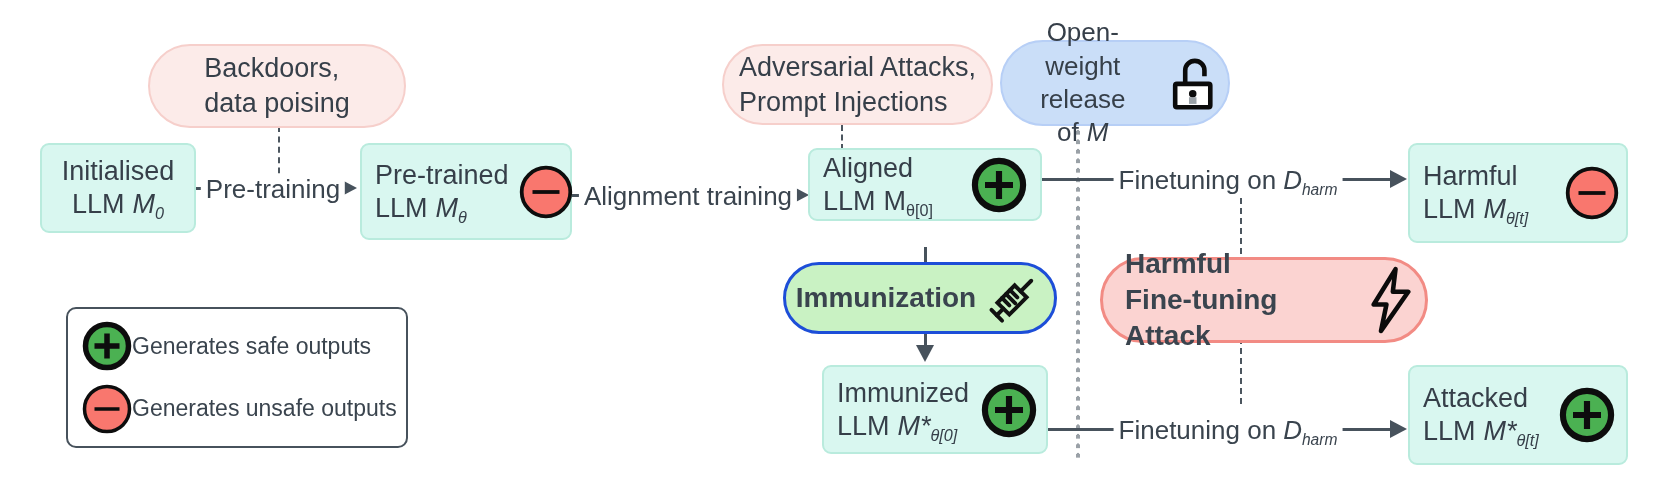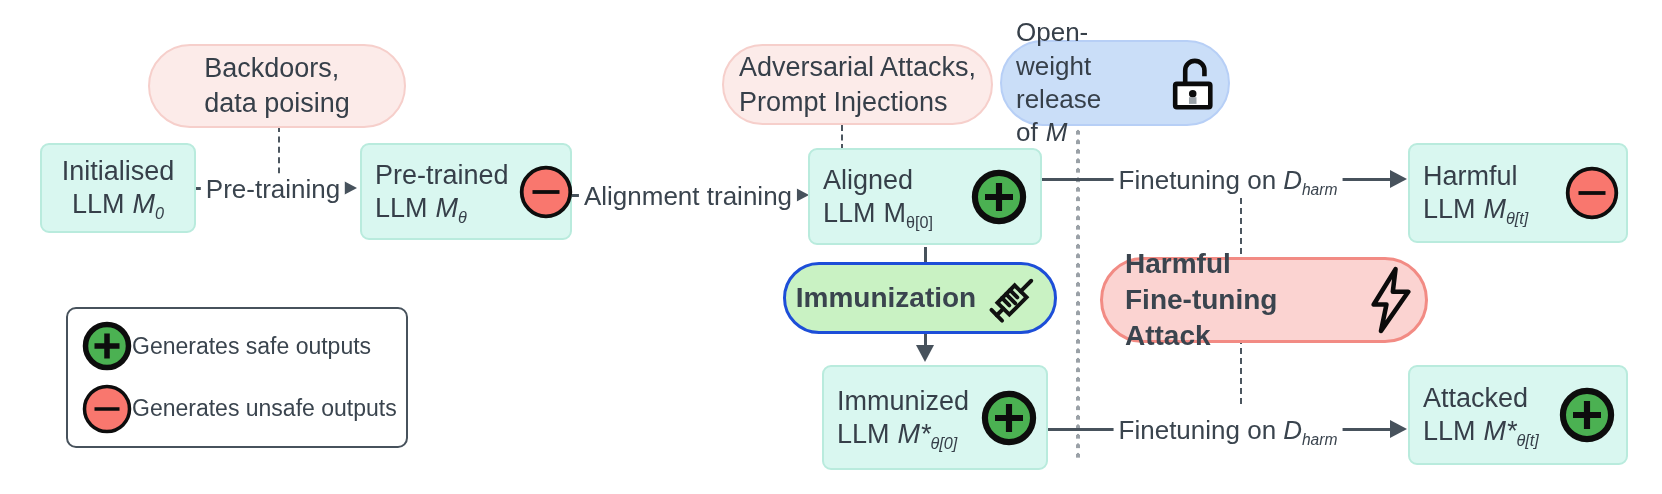--- a/index.html
+++ b/index.html
@@ -10,21 +10,21 @@
   .node-text{font-size:27px;line-height:1.22;padding-left:13px;}
   .node-text.center{width:100%;text-align:center;padding:0;}
   sub{font-size:0.6em;line-height:0;}
   .it{font-style:italic;}
   .pfx{margin-right:8px;margin-top:9px;}
   .mleft{margin-left:7px;}
   .badge{position:absolute;top:50%;transform:translateY(-50%);z-index:2;}
   .pill{position:absolute;border-radius:44px;display:flex;align-items:center;justify-content:center;
         z-index:1;box-sizing:border-box;font-size:27px;text-align:left;line-height:1.28;}
   .pill.pink{background:#fcebe9;border:2px solid #f6cfcb;}
-  .pill.blue{background:#cadef8;border:2px solid #b7cff6;font-size:26px;text-align:left;gap:21px;padding:0 14px;}
+  .pill.blue{background:#cadef8;border:2px solid #b7cff6;font-size:26px;text-align:center;gap:21px;padding:0 14px;}
   .pill.green{background:#c9f2c3;border:3px solid #1d4ed8;z-index:2;gap:8px;}
   .pill.red{background:#fbd3d1;border:3px solid #f28b84;z-index:2;justify-content:flex-start;
             text-align:left;padding:0 14px 0 22px;gap:10px;}
   .boldtxt{font-weight:bold;font-size:28px;color:#3a444e;}
   .hline{position:absolute;height:2.5px;background:#47525c;z-index:0;}
   .vline{position:absolute;width:2.5px;background:#47525c;z-index:0;}
   .vdash{position:absolute;width:0;border-left:2.5px dashed #4c565f;z-index:0;}
   .vdots{position:absolute;width:6px;z-index:0;background-repeat:repeat-y;background-size:6px 9.5px;
          background-image:radial-gradient(circle at 3px 4.5px,#9aa1a7 2.3px,rgba(0,0,0,0) 2.5px);}
   .arrow-r{position:absolute;width:0;height:0;border-top:9px solid transparent;
@@ -151,41 +151,41 @@
   <div class="node" style="left:360px;top:143px;width:212px;height:97px;">
     <div class="node-text">
       <div>Pre-trained</div>
       <div><span class="pfx">LLM</span><span class="it">M</span><sub class="it">θ</sub></div>
     </div>
     <svg class="badge" style="right:-3px;" width="54" height="54" viewBox="0 0 50 50">
         <use href="#badge-minus"></use>
       </svg>
   </div>
 
-  <div class="node" style="left:808px;top:148px;width:234px;height:97px;">
+  <div class="node" style="left:808px;top:148px;width:234px;height:73px;">
     <div class="node-text">
       <div>Aligned</div>
       <div><span class="pfx">LLM</span><span>M</span><sub>θ[0]</sub></div>
     </div>
     <svg class="badge" style="right:13px;" width="56" height="56" viewBox="0 0 50 50">
         <use href="#badge-plus"></use>
       </svg>
   </div>
 
   <div class="node" style="left:1408px;top:143px;width:220px;height:100px;">
     <div class="node-text">
       <div>Harmful</div>
       <div><span class="pfx">LLM</span><span class="it">M</span><sub class="it">θ[t]</sub></div>
     </div>
     <svg class="badge" style="right:7px;" width="54" height="54" viewBox="0 0 50 50">
         <use href="#badge-minus"></use>
       </svg>
   </div>
 
-  <div class="node" style="left:822px;top:365px;width:226px;height:105px;">
+  <div class="node" style="left:822px;top:365px;width:226px;height:89px;">
     <div class="node-text">
       <div>Immunized</div>
       <div><span class="pfx">LLM</span><span class="it">M*</span><sub class="it">θ[0]</sub></div>
     </div>
     <svg class="badge" style="right:9px;" width="56" height="56" viewBox="0 0 50 50">
         <use href="#badge-plus"></use>
       </svg>
   </div>
 
   <div class="node" style="left:1408px;top:365px;width:220px;height:100px;">

